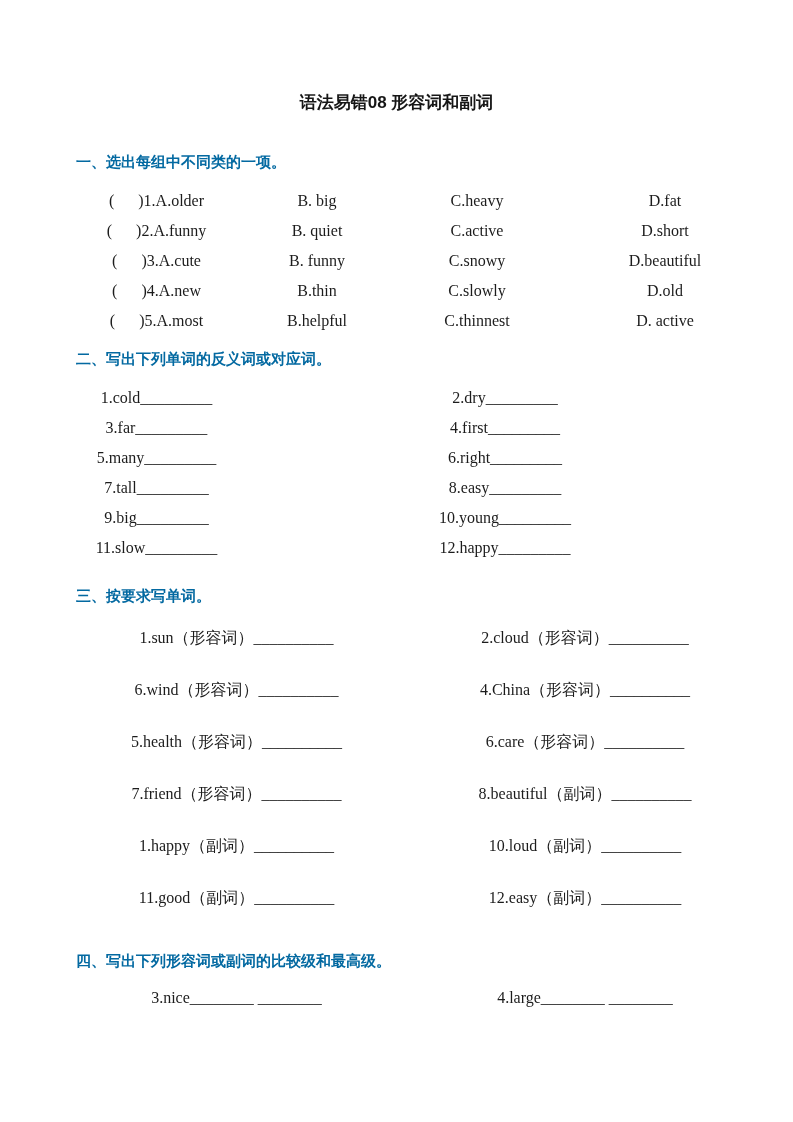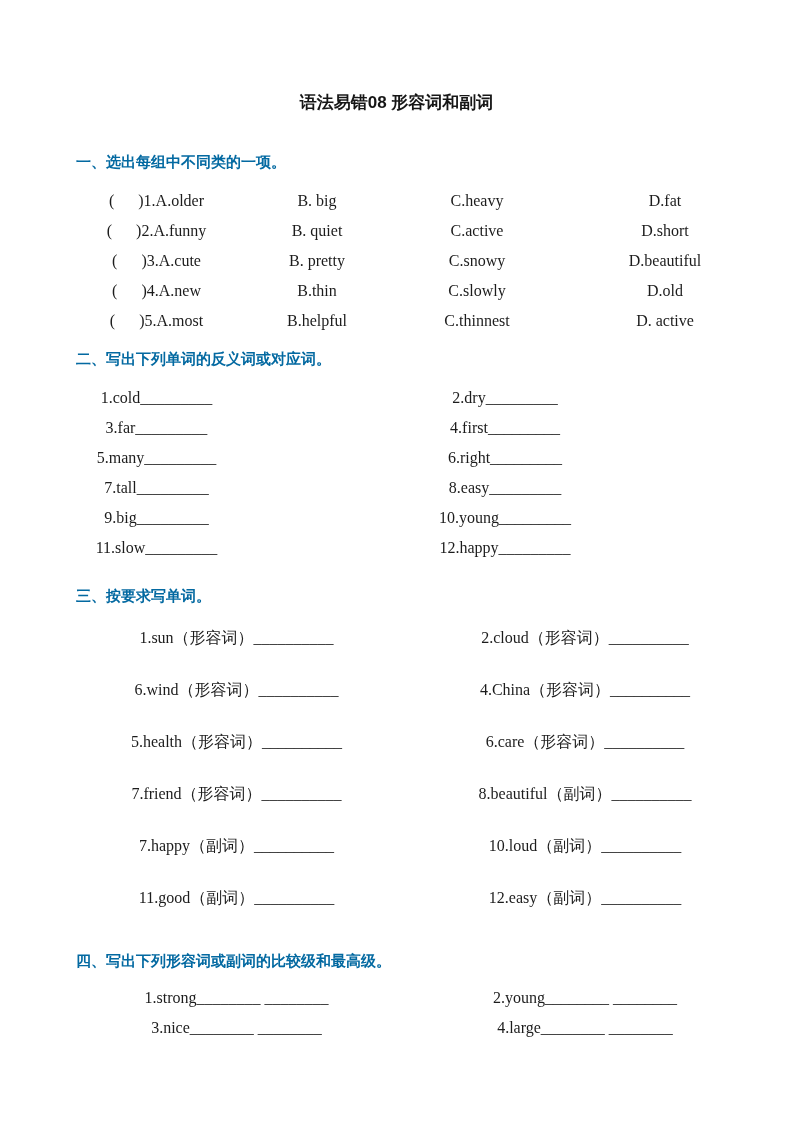--- a/index.html
+++ b/index.html
@@ -78,21 +78,21 @@
         <span class="cell">D.fat</span>
       </div>
       <div class="row row-mc">
         <span class="cell">(      )2.A.funny</span>
         <span class="cell">B. quiet</span>
         <span class="cell">C.active</span>
         <span class="cell">D.short</span>
       </div>
       <div class="row row-mc">
         <span class="cell">(      )3.A.cute</span>
-        <span class="cell">B. pretty</span>
+        <span class="cell">B. funny</span>
         <span class="cell">C.snowy</span>
         <span class="cell">D.beautiful</span>
       </div>
       <div class="row row-mc">
         <span class="cell">(      )4.A.new</span>
         <span class="cell">B.thin</span>
         <span class="cell">C.slowly</span>
         <span class="cell">D.old</span>
       </div>
       <div class="row row-mc">
@@ -147,37 +147,33 @@
       </div>
       <div class="row row-form">
         <span class="cell">5.health（形容词）__________</span>
         <span class="cell">6.care（形容词）__________</span>
       </div>
       <div class="row row-form">
         <span class="cell">7.friend（形容词）__________</span>
         <span class="cell">8.beautiful（副词）__________</span>
       </div>
       <div class="row row-form">
-        <span class="cell">7.happy（副词）__________</span>
+        <span class="cell">1.happy（副词）__________</span>
         <span class="cell">10.loud（副词）__________</span>
       </div>
       <div class="row row-form">
         <span class="cell">11.good（副词）__________</span>
         <span class="cell">12.easy（副词）__________</span>
       </div>
     </div>
   </section>
 
   <section class="sec4">
     <h2 class="heading">四、写出下列形容词或副词的比较级和最高级。</h2>
     <div class="rows">
       <div class="row row-cmp">
-        <span class="cell">1.strong________ ________</span>
-        <span class="cell">2.young________ ________</span>
-      </div>
-      <div class="row row-cmp">
         <span class="cell">3.nice________ ________</span>
         <span class="cell">4.large________ ________</span>
       </div>
     </div>
   </section>
 
 </div>
 
 </body></html>

